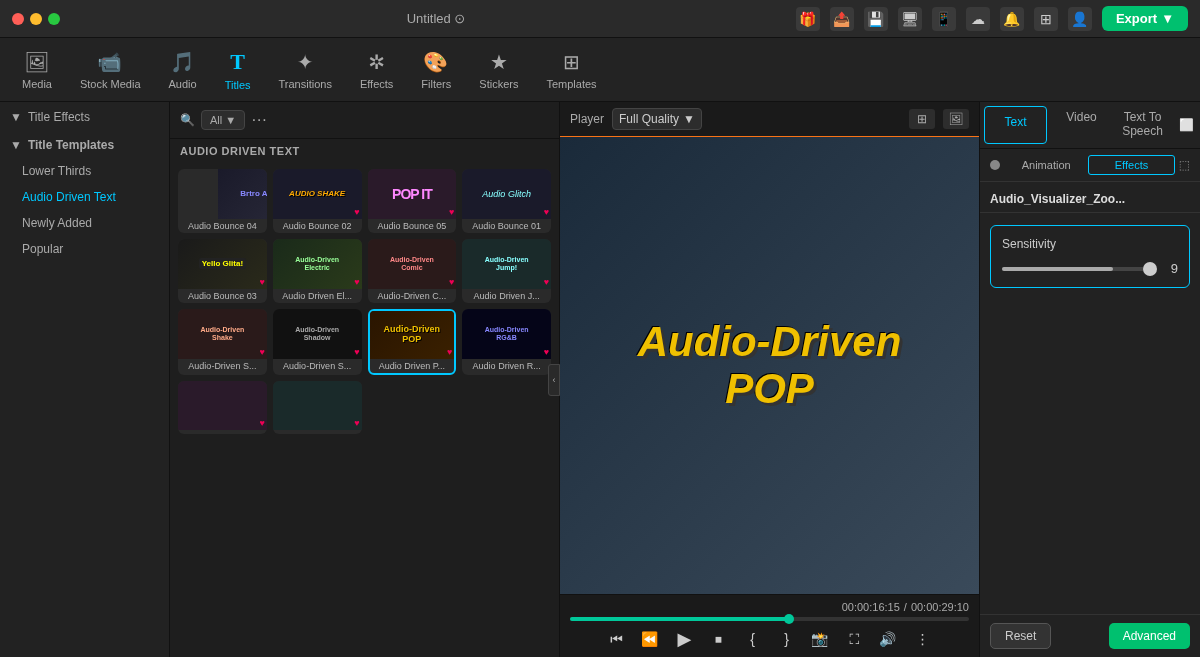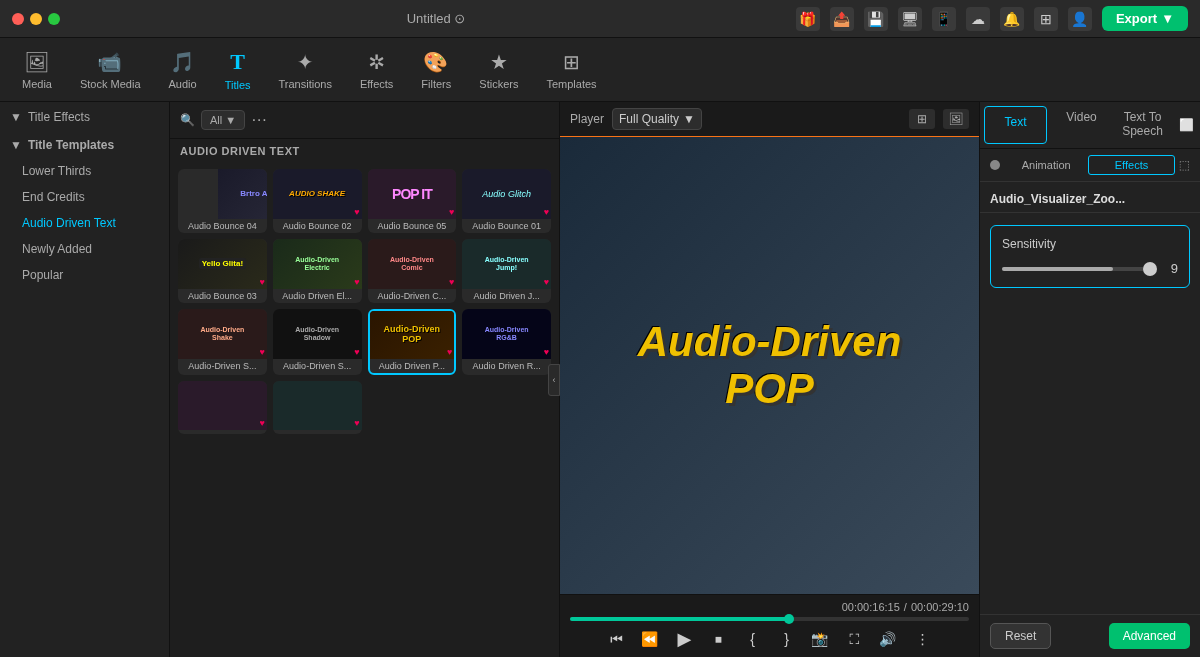--- a/index.html
+++ b/index.html
@@ -167,21 +167,20 @@
     <div class="left-panel-header">
       <span>▼</span>
       <span>Title Effects</span>
     </div>
     <div class="section-header">
       <span>▼</span>
       <span class="section-label">Title Templates</span>
     </div>
     <div class="section-items">
       <div class="nav-item">Lower Thirds</div>
-      <div class="nav-item">End Credits</div>
       <div class="nav-item active">Audio Driven Text</div>
       <div class="nav-item">Newly Added</div>
       <div class="nav-item">Popular</div>
     </div>
   </div>
 
   <div class="middle-panel">
     <div class="search-bar">
       <span style="color:#888;">🔍</span>
       <div class="search-btn">

